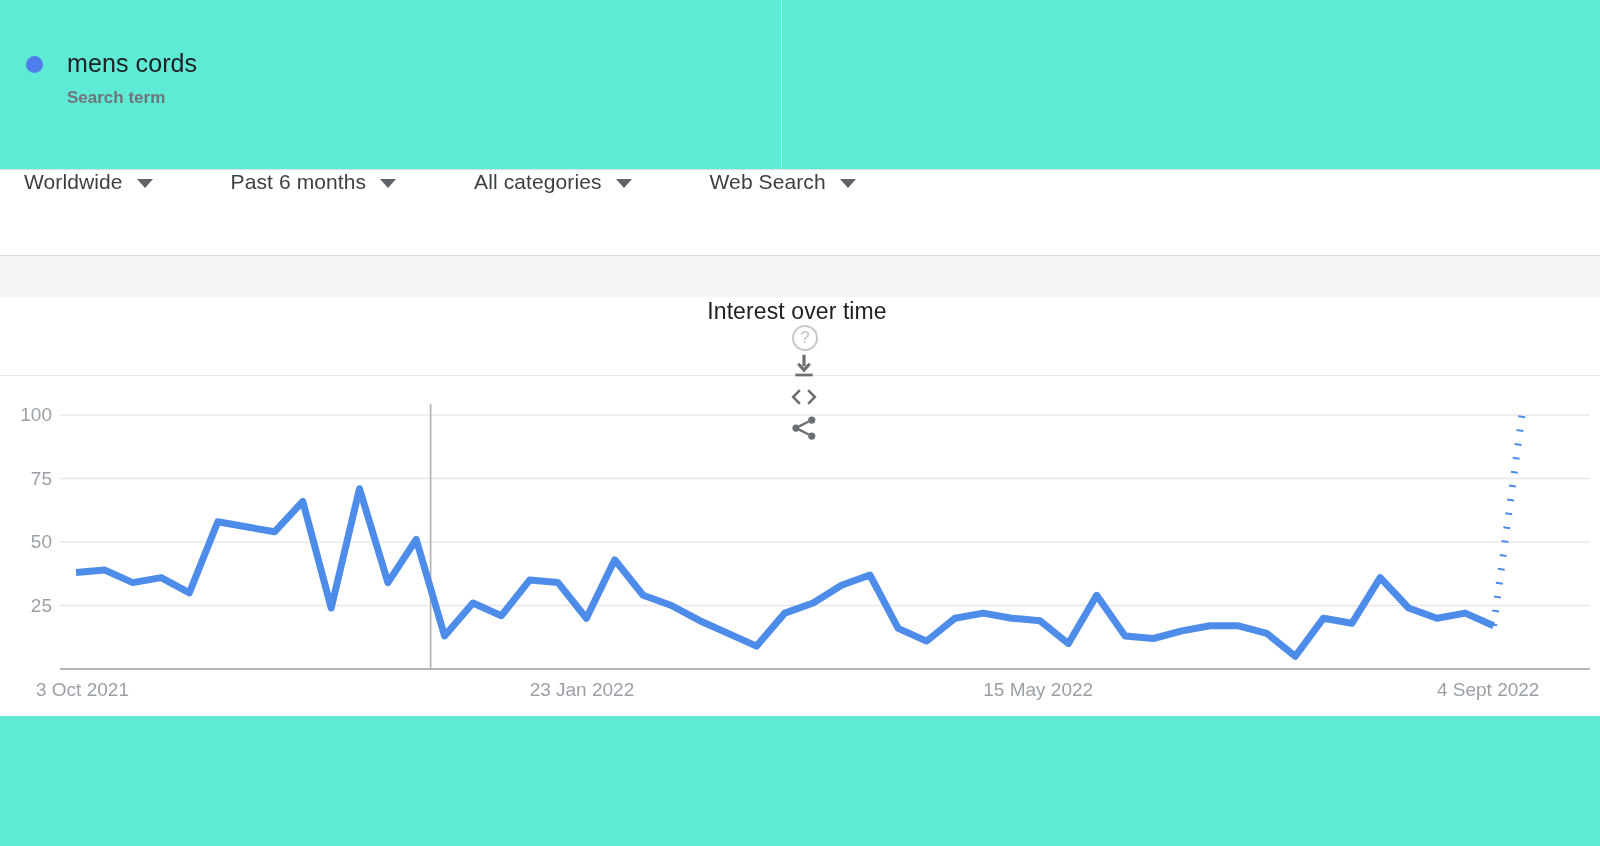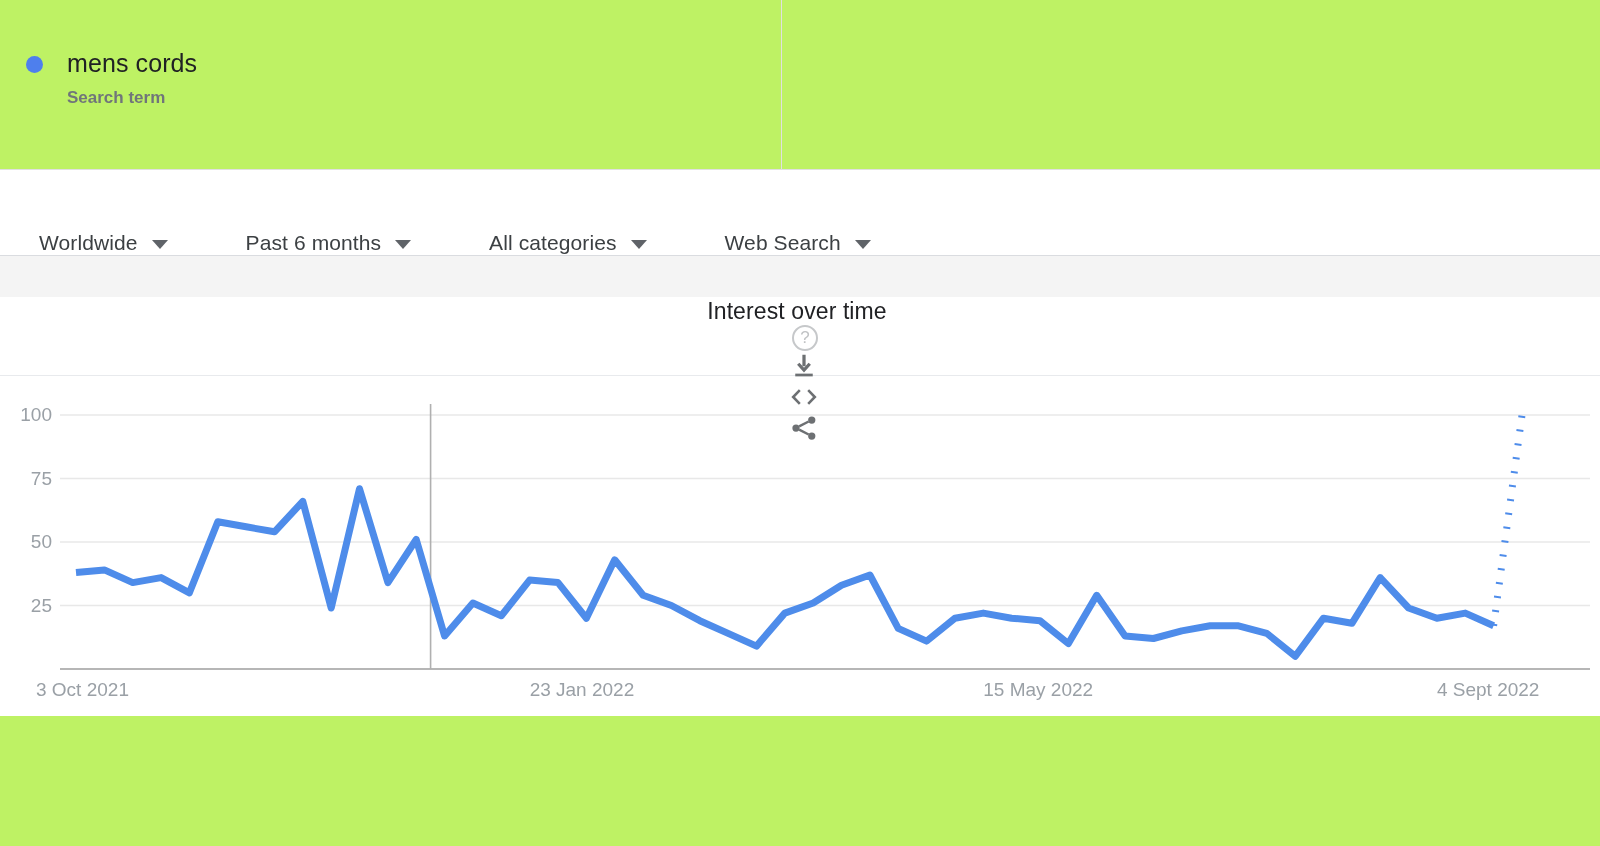--- a/index.html
+++ b/index.html
@@ -4,21 +4,21 @@
 <title>Google Trends — Interest over time</title>
 <style>
   * { box-sizing: border-box; }
   html, body {
     margin: 0; padding: 0;
     width: 1600px; height: 846px;
     background: #ffffff;
     font-family: "Liberation Sans", sans-serif;
     -webkit-font-smoothing: antialiased;
   }
-  #app { width: 1600px; height: 846px; position: relative; overflow: hidden; background:#bef264; }
+  #app { width: 1600px; height: 846px; position: relative; overflow: hidden; background:#5eead4; }
 
   
   .termbar {
     display: flex;
     height: 170px;
     border-bottom: 1px solid #e0e0e0;
   }
   .term-cell {
     width: 782px;
     border-right: 1px solid #e0e0e0;
@@ -67,22 +67,22 @@
     content: ""; position: absolute; background: #70757a;
   }
   .plus-icon::before { left: 0; top: 11px; width: 24px; height: 2px; }
   .plus-icon::after  { top: 0; left: 11px; height: 24px; width: 2px; }
   .compare-label { font-size: 23px; color: #70757a; letter-spacing: .2px; }
 
   
   .filterbar {
     height: 86px;
     display: flex;
-    align-items: flex-end;
-    padding-left: 39px;
+    align-items: flex-start;
+    padding-left: 24px;
     border-bottom: 1px solid #dadce0;
     background: #fff;
   }
   .filter {
     display: flex;
     align-items: center;
     cursor: pointer;
     margin-right: 78px;
   }
   .filter-label {

